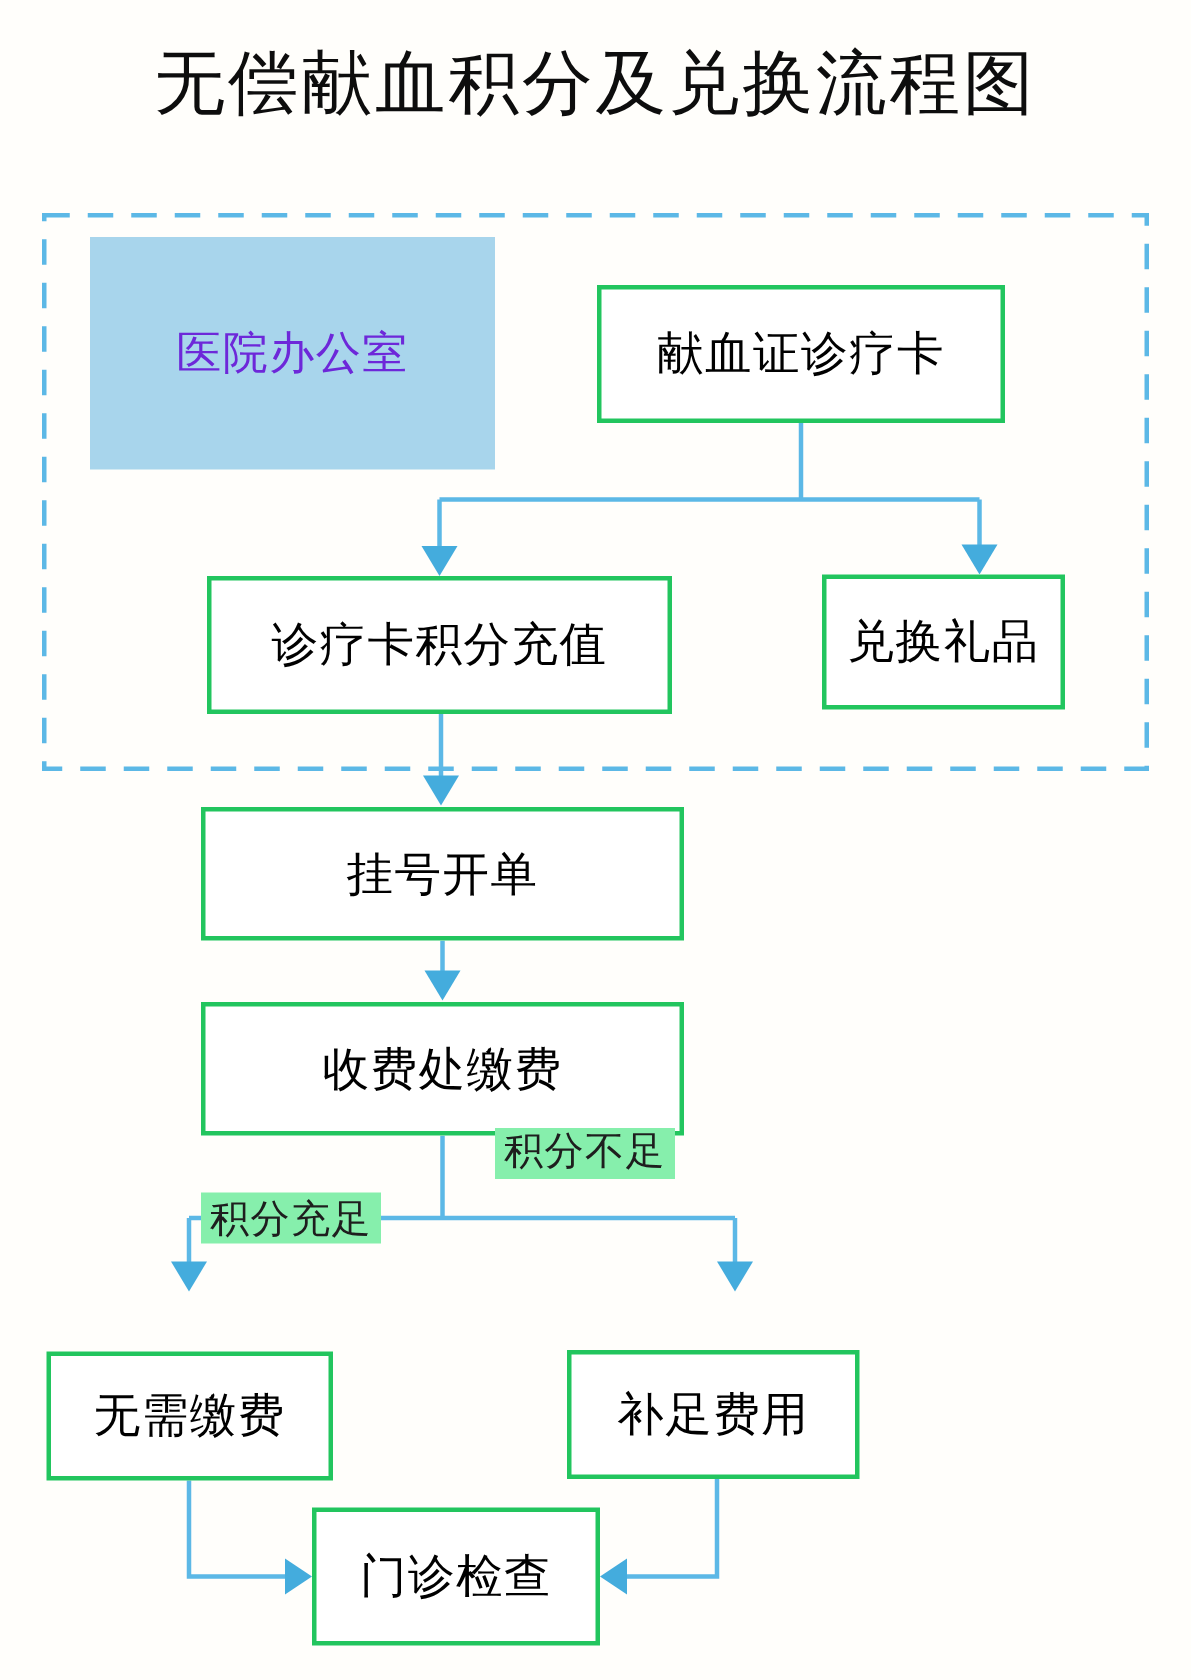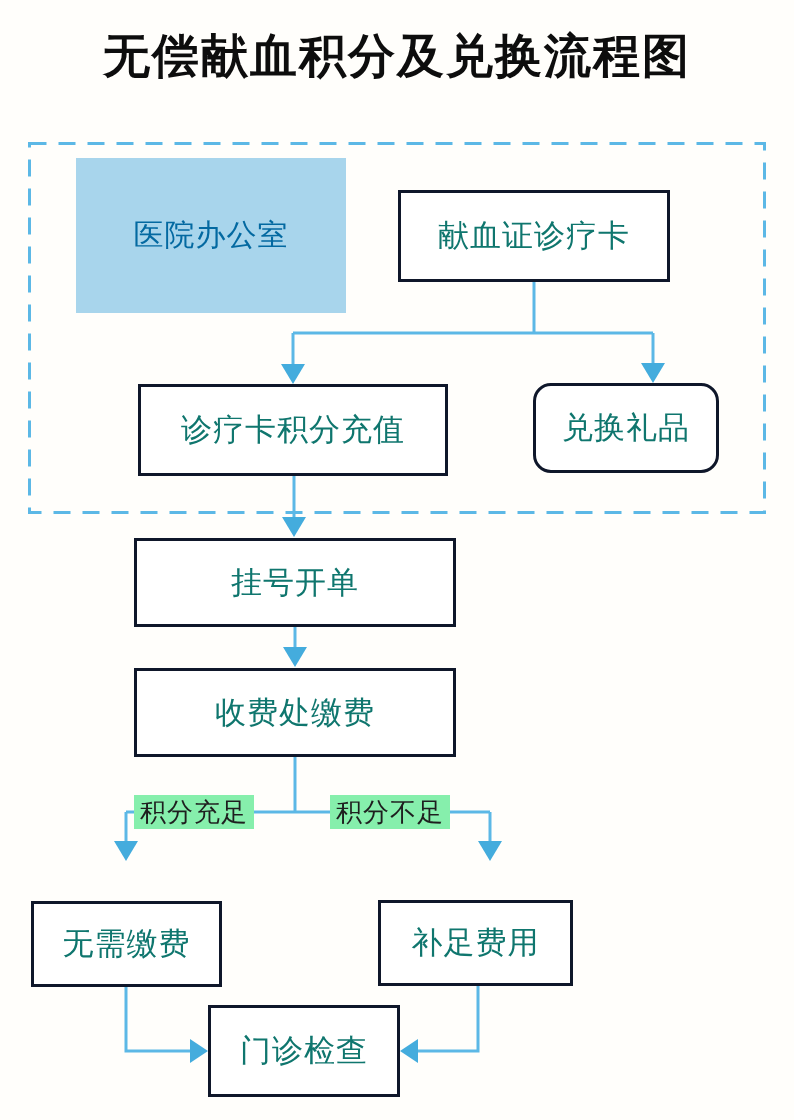--- a/index.html
+++ b/index.html
@@ -5,33 +5,33 @@
   html,body{margin:0;padding:0;}
   body{
     width:794px;height:1120px;position:relative;overflow:hidden;
     background:#fffefb;
     font-family:"Liberation Sans",sans-serif;
   }
   .page-title{
     position:absolute;top:26px;left:0;width:794px;
     text-align:center;
     font-family:"Liberation Serif",serif;
-    font-weight:bold;font-size:47px;line-height:60px;
+    font-weight:normal;font-size:47px;line-height:60px;
     color:#0d0d0d;letter-spacing:2px;
   }
   svg.wires{position:absolute;left:0;top:0;}
   .node{
     position:absolute;box-sizing:border-box;
-    background:#ffffff;border:3px solid #0f172a;
+    background:#ffffff;border:3px solid #22c55e;
     display:flex;align-items:center;justify-content:center;
-    font-size:31px;color:#0f766e;letter-spacing:1px;
+    font-size:31px;color:#000000;letter-spacing:1px;
   }
   .node.filled{
     background:#a8d5ec;border:none;
-    flex-direction:row;gap:32px;font-size:30px;color:#0369a1;margin-left:16px;
+    flex-direction:row;gap:32px;font-size:30px;color:#6d28d9;
   }
   .edge-label{
     position:absolute;height:34px;line-height:34px;
     background:#86efac;padding:0 6px;
     font-size:26px;color:#1e1e1e;letter-spacing:1px;text-align:right;
   }
 </style>
 </head>
 <body>
 
@@ -75,27 +75,27 @@
 </svg>
 
 <div class="node filled" style="left:60px;top:158px;width:270px;height:155px;">
   <span>医院办公室</span>
 </div>
 
 <div class="node" style="left:398px;top:190px;width:272px;height:92px;">献血证诊疗卡</div>
 
 <div class="node" style="left:138px;top:384px;width:310px;height:92px;">诊疗卡积分充值</div>
 
-<div class="node" style="left:533px;top:383px;width:186px;height:90px;border-radius:18px;">兑换礼品</div>
+<div class="node" style="left:548px;top:383px;width:162px;height:90px;">兑换礼品</div>
 
 <div class="node" style="left:134px;top:538px;width:322px;height:89px;">挂号开单</div>
 
 <div class="node" style="left:134px;top:668px;width:322px;height:89px;">收费处缴费</div>
 
 <div class="node" style="left:31px;top:862px;width:191px;height:86px;margin-top:39px;">无需缴费</div>
 
 <div class="node" style="left:378px;top:862px;width:195px;height:86px;margin-top:38px;">补足费用</div>
 
 <div class="node" style="left:208px;top:1005px;width:192px;height:92px;">门诊检查</div>
 
 <div class="edge-label" style="left:134px;top:795px;">积分充足</div>
 
-<div class="edge-label" style="left:330px;top:795px;">积分不足</div>
+<div class="edge-label" style="left:330px;top:752px;font-family:Liberation Mono, monospace;">积分不足</div>
 
 </body></html>

